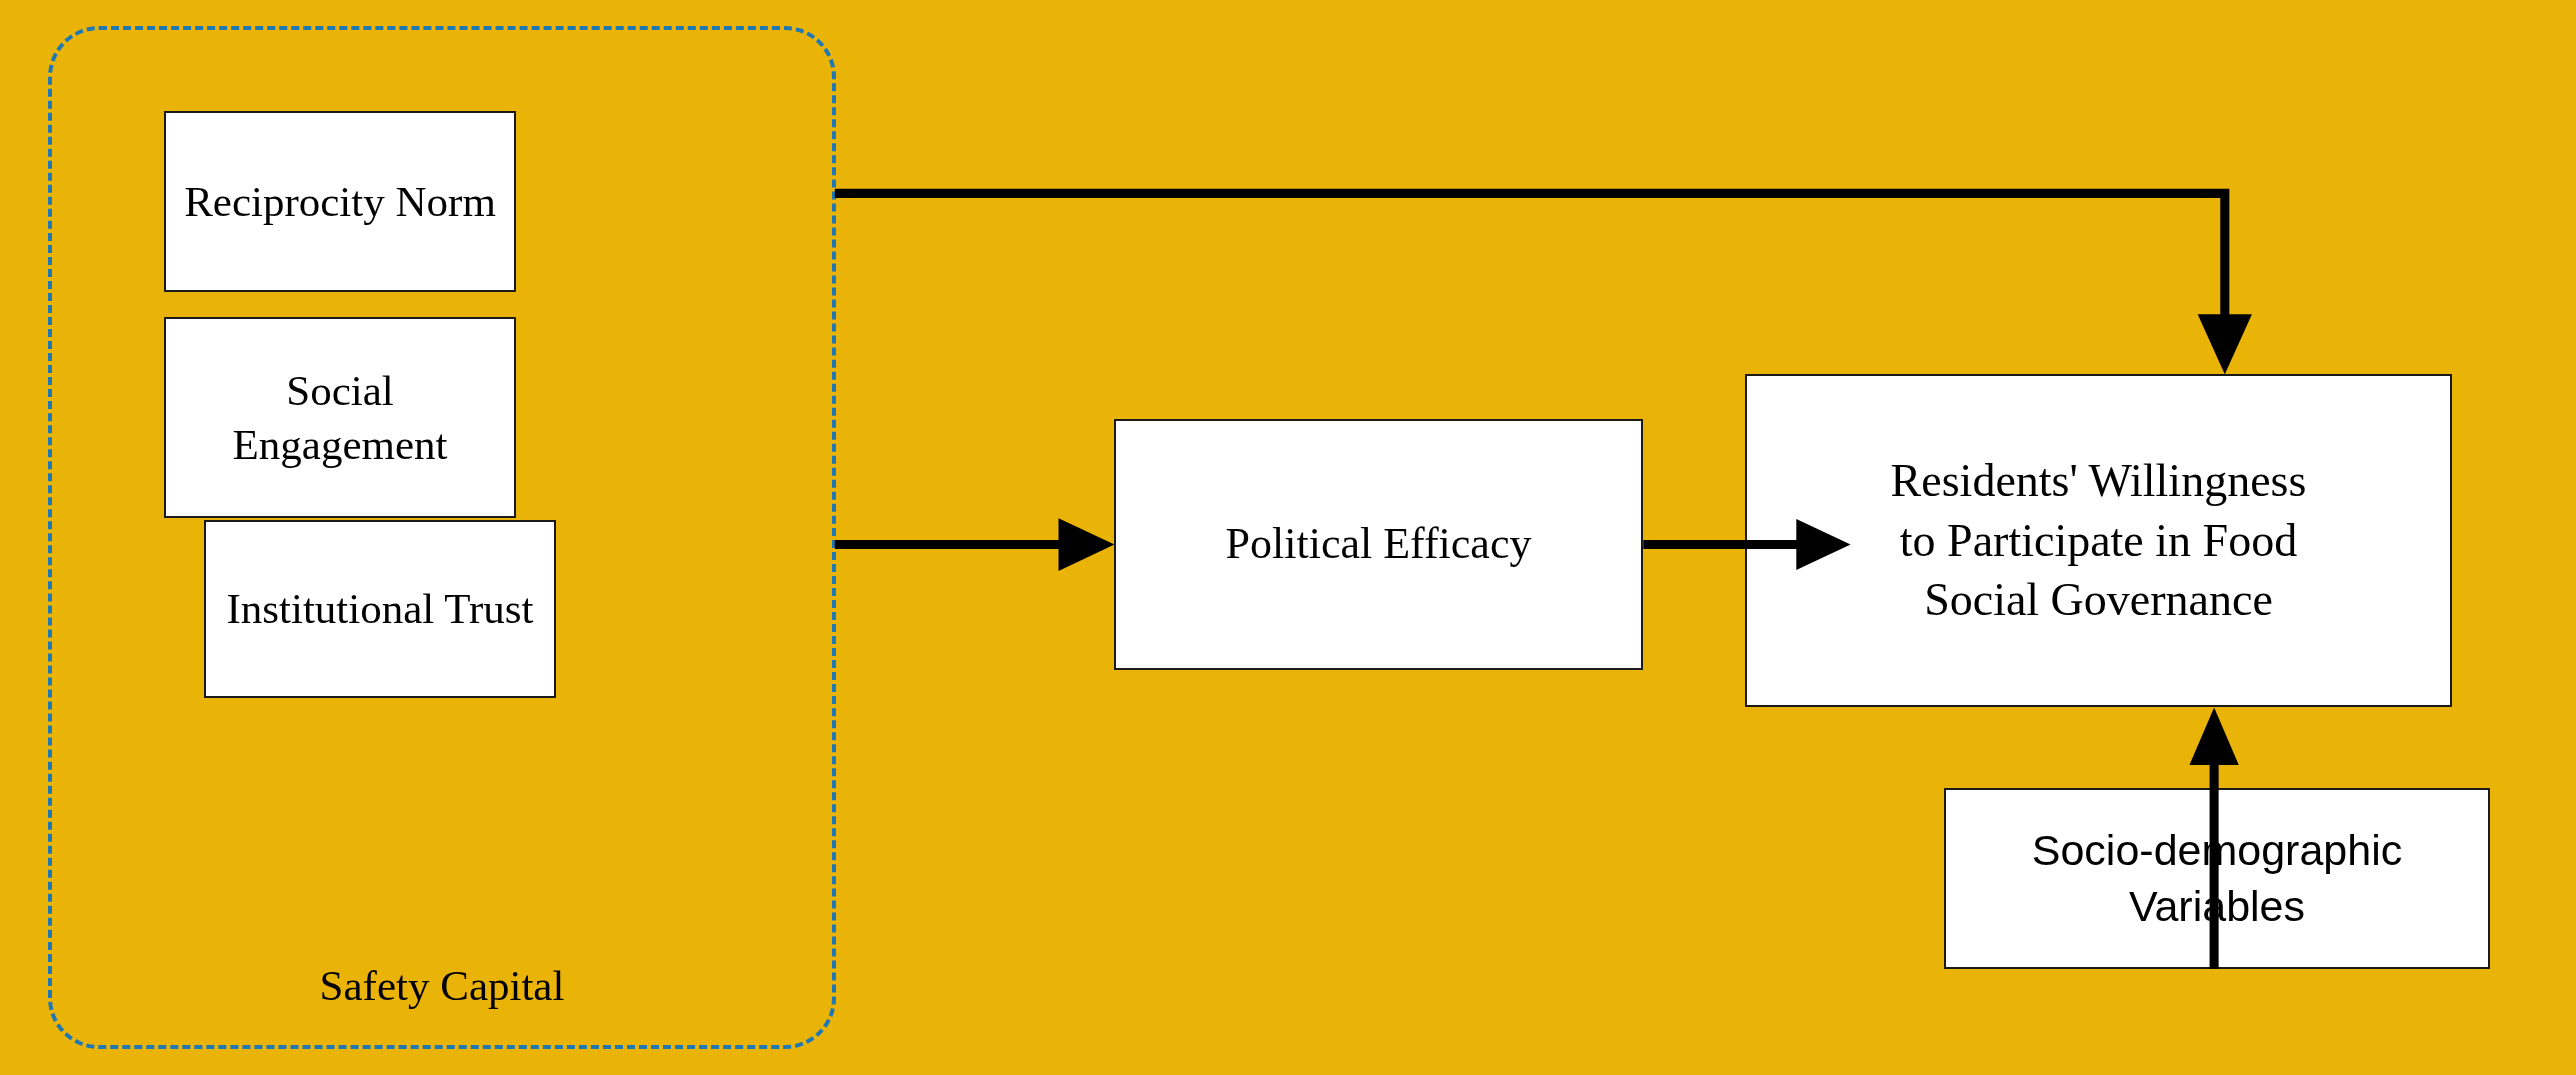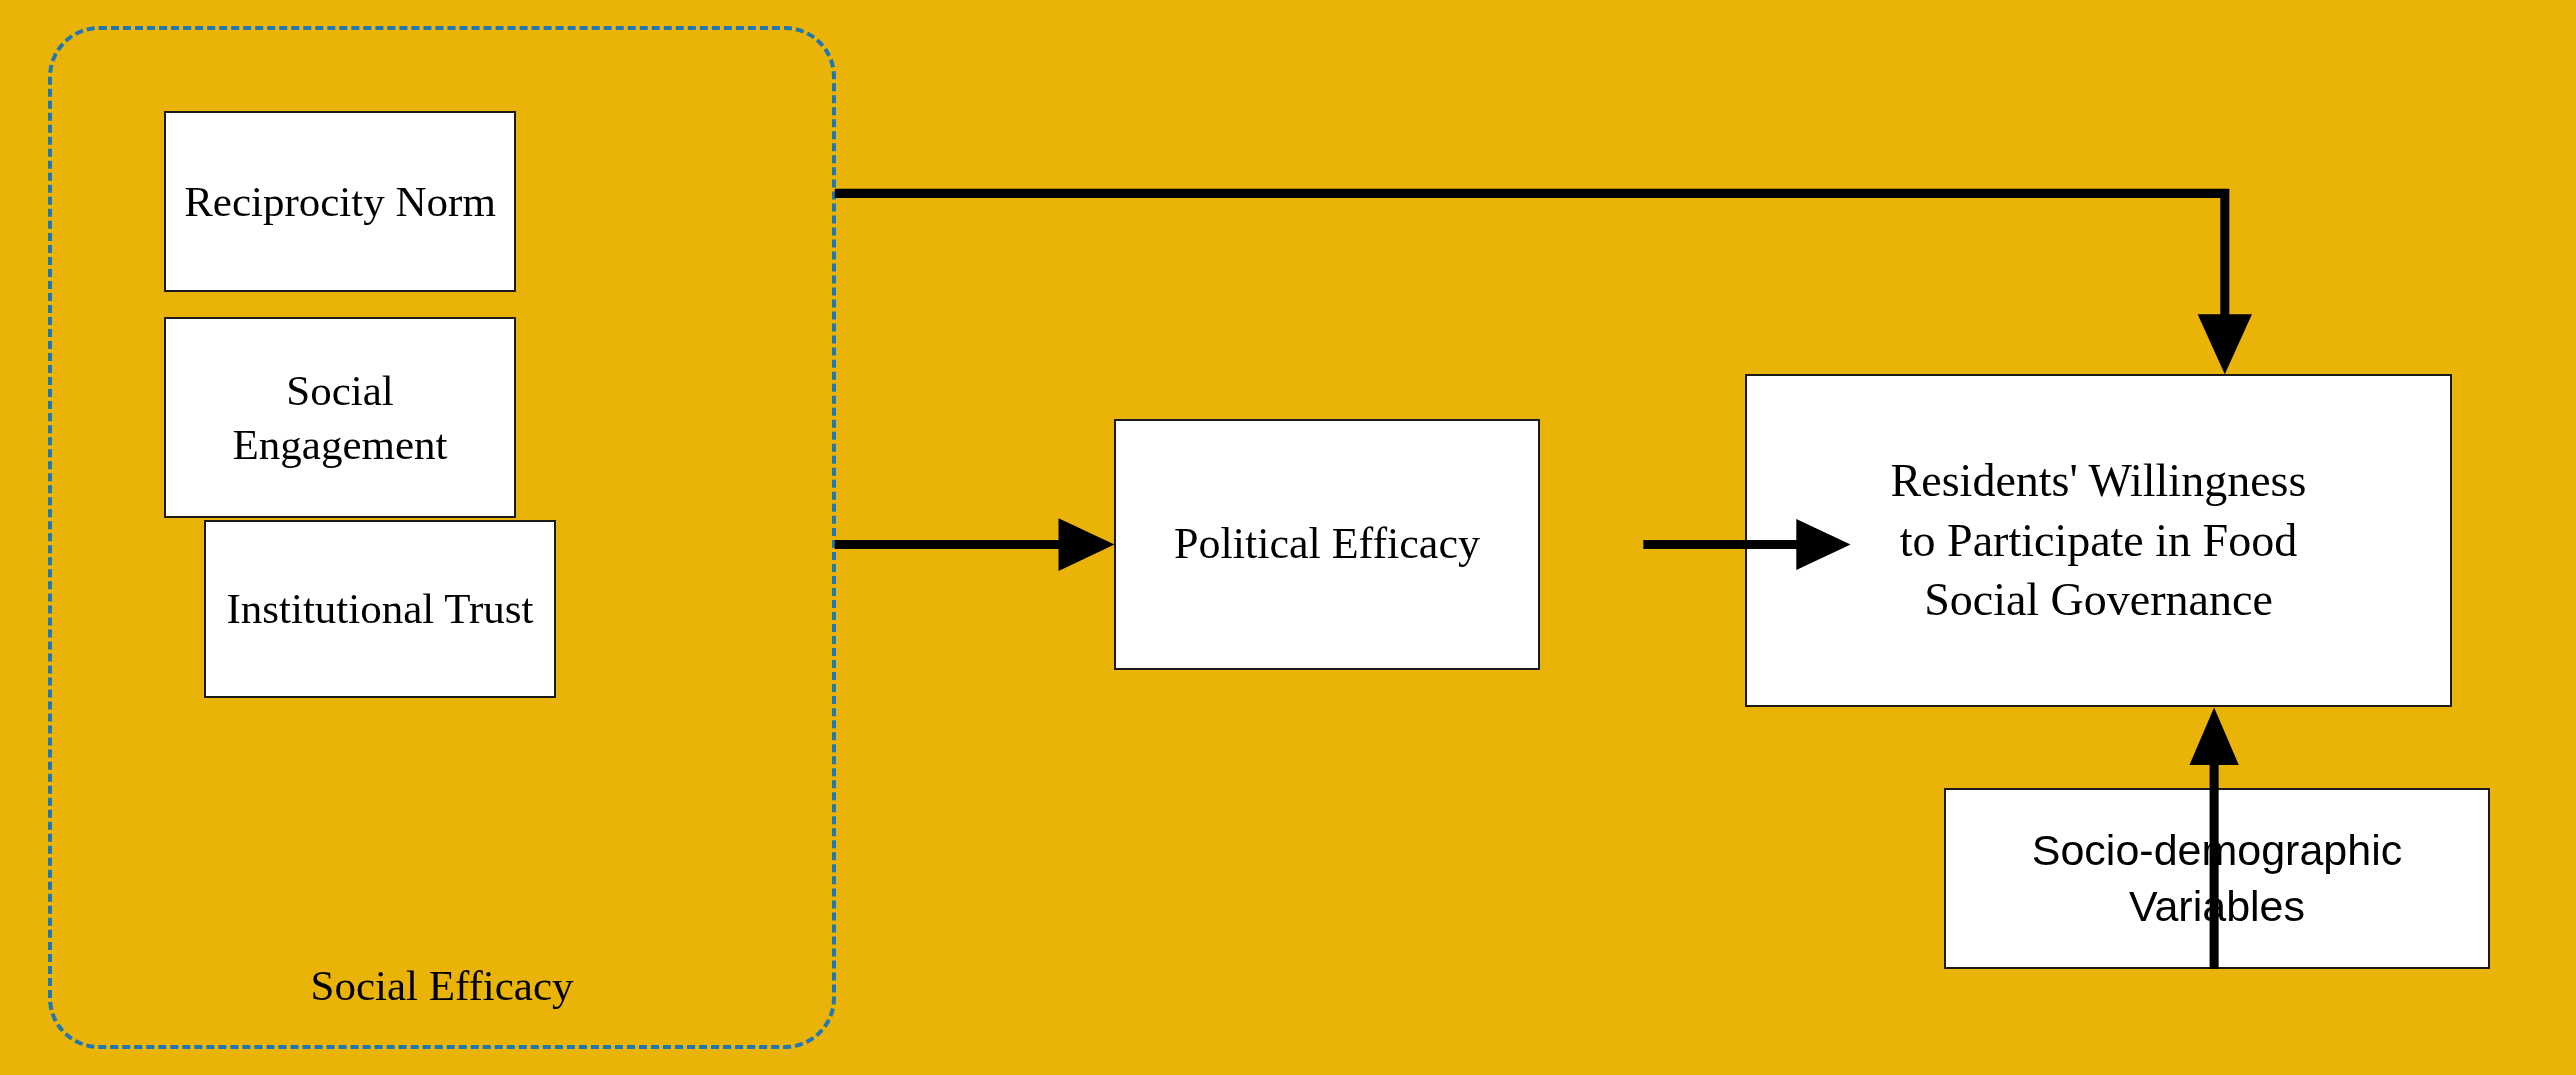--- a/index.html
+++ b/index.html
@@ -63,21 +63,21 @@
     text-align: center;
     font-size: 43px;
     color: #000000;
     font-family: "Liberation Serif", "DejaVu Serif", serif;
   }
 
   
   #node-political-efficacy {
     left: 1114px;
     top: 419px;
-    width: 426px;
+    width: 529px;
     height: 251px;
     font-size: 44px;
   }
 
   
   #node-outcome {
     left: 1745px;
     top: 374px;
     width: 707px;
     height: 333px;
@@ -120,21 +120,21 @@
 
   <div class="node construct" id="node-social-engagement">
     <span>Social Engagement</span>
   </div>
 
   <div class="node construct" id="node-institutional-trust">
     <span>Institutional Trust</span>
   </div>
 
 
-  <div class="group-label">Social Efficacy</div>
+  <div class="group-label">Safety Capital</div>
 
   <div class="node" id="node-political-efficacy">
     <span>Political Efficacy</span>
   </div>
 
   <div class="node" id="node-outcome">
     <span>
       <span>Residents' Willingness</span><br>
       <span>to Participate in Food</span><br>
       <span>Social Governance</span>

